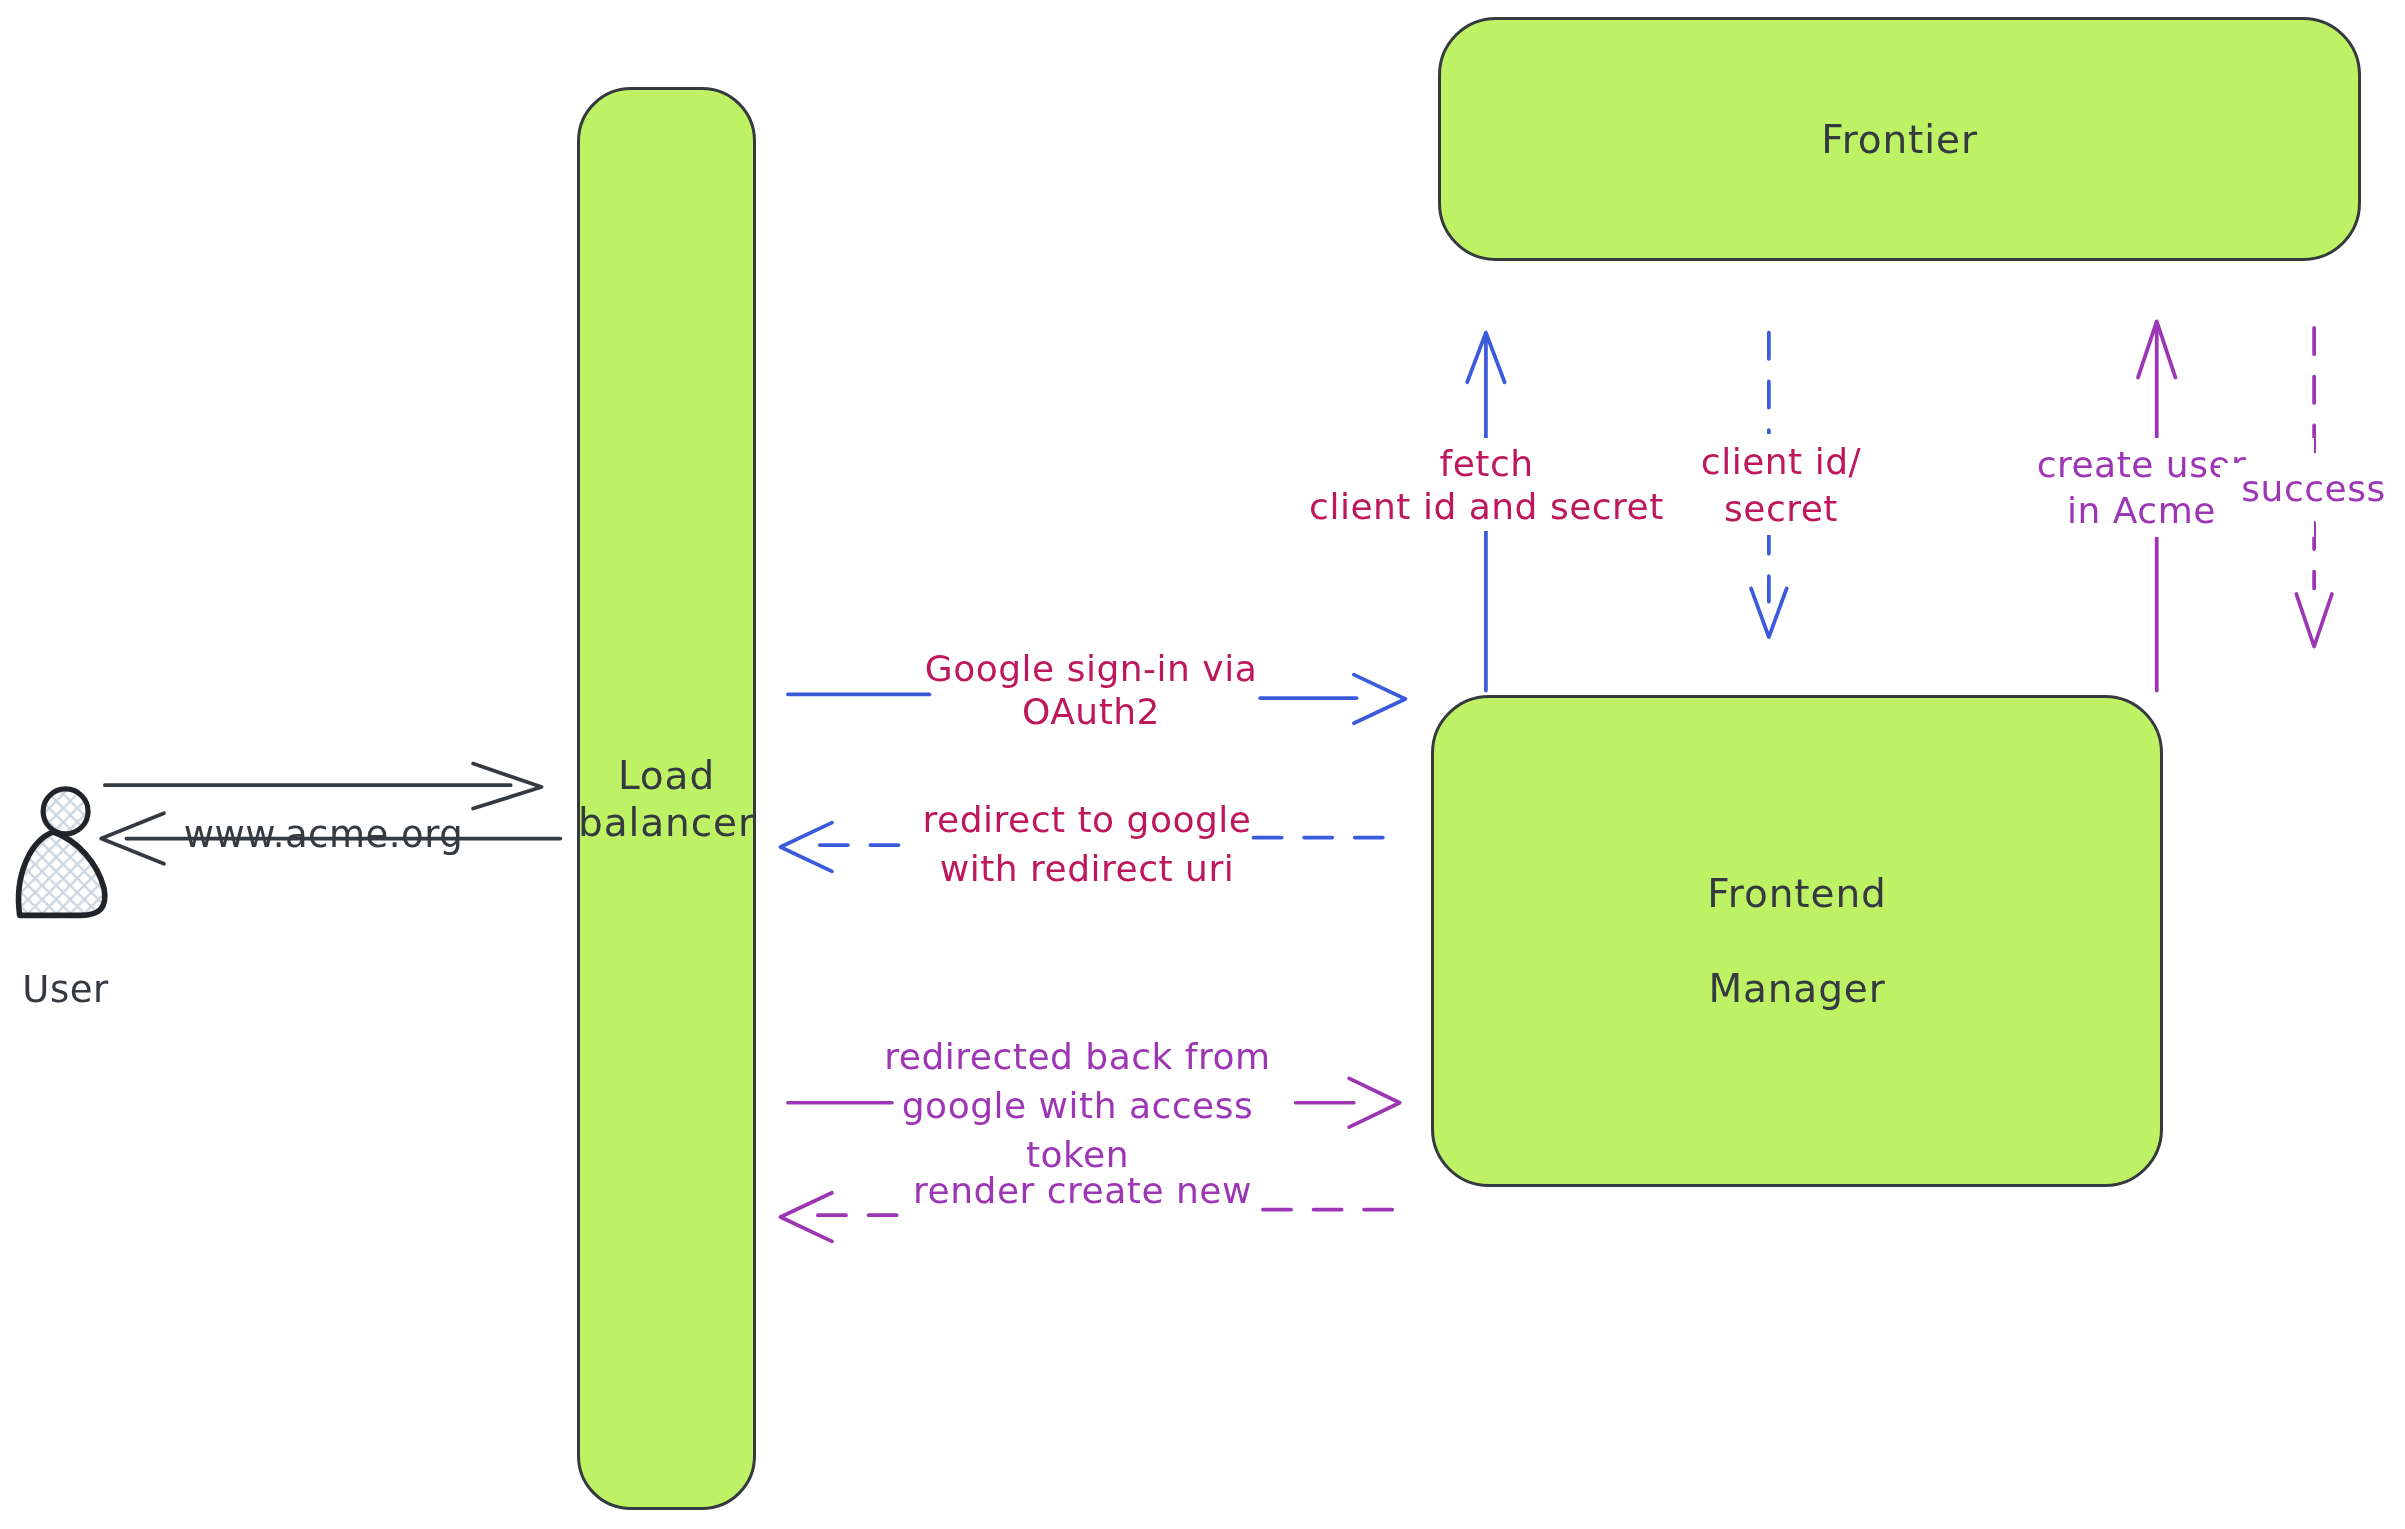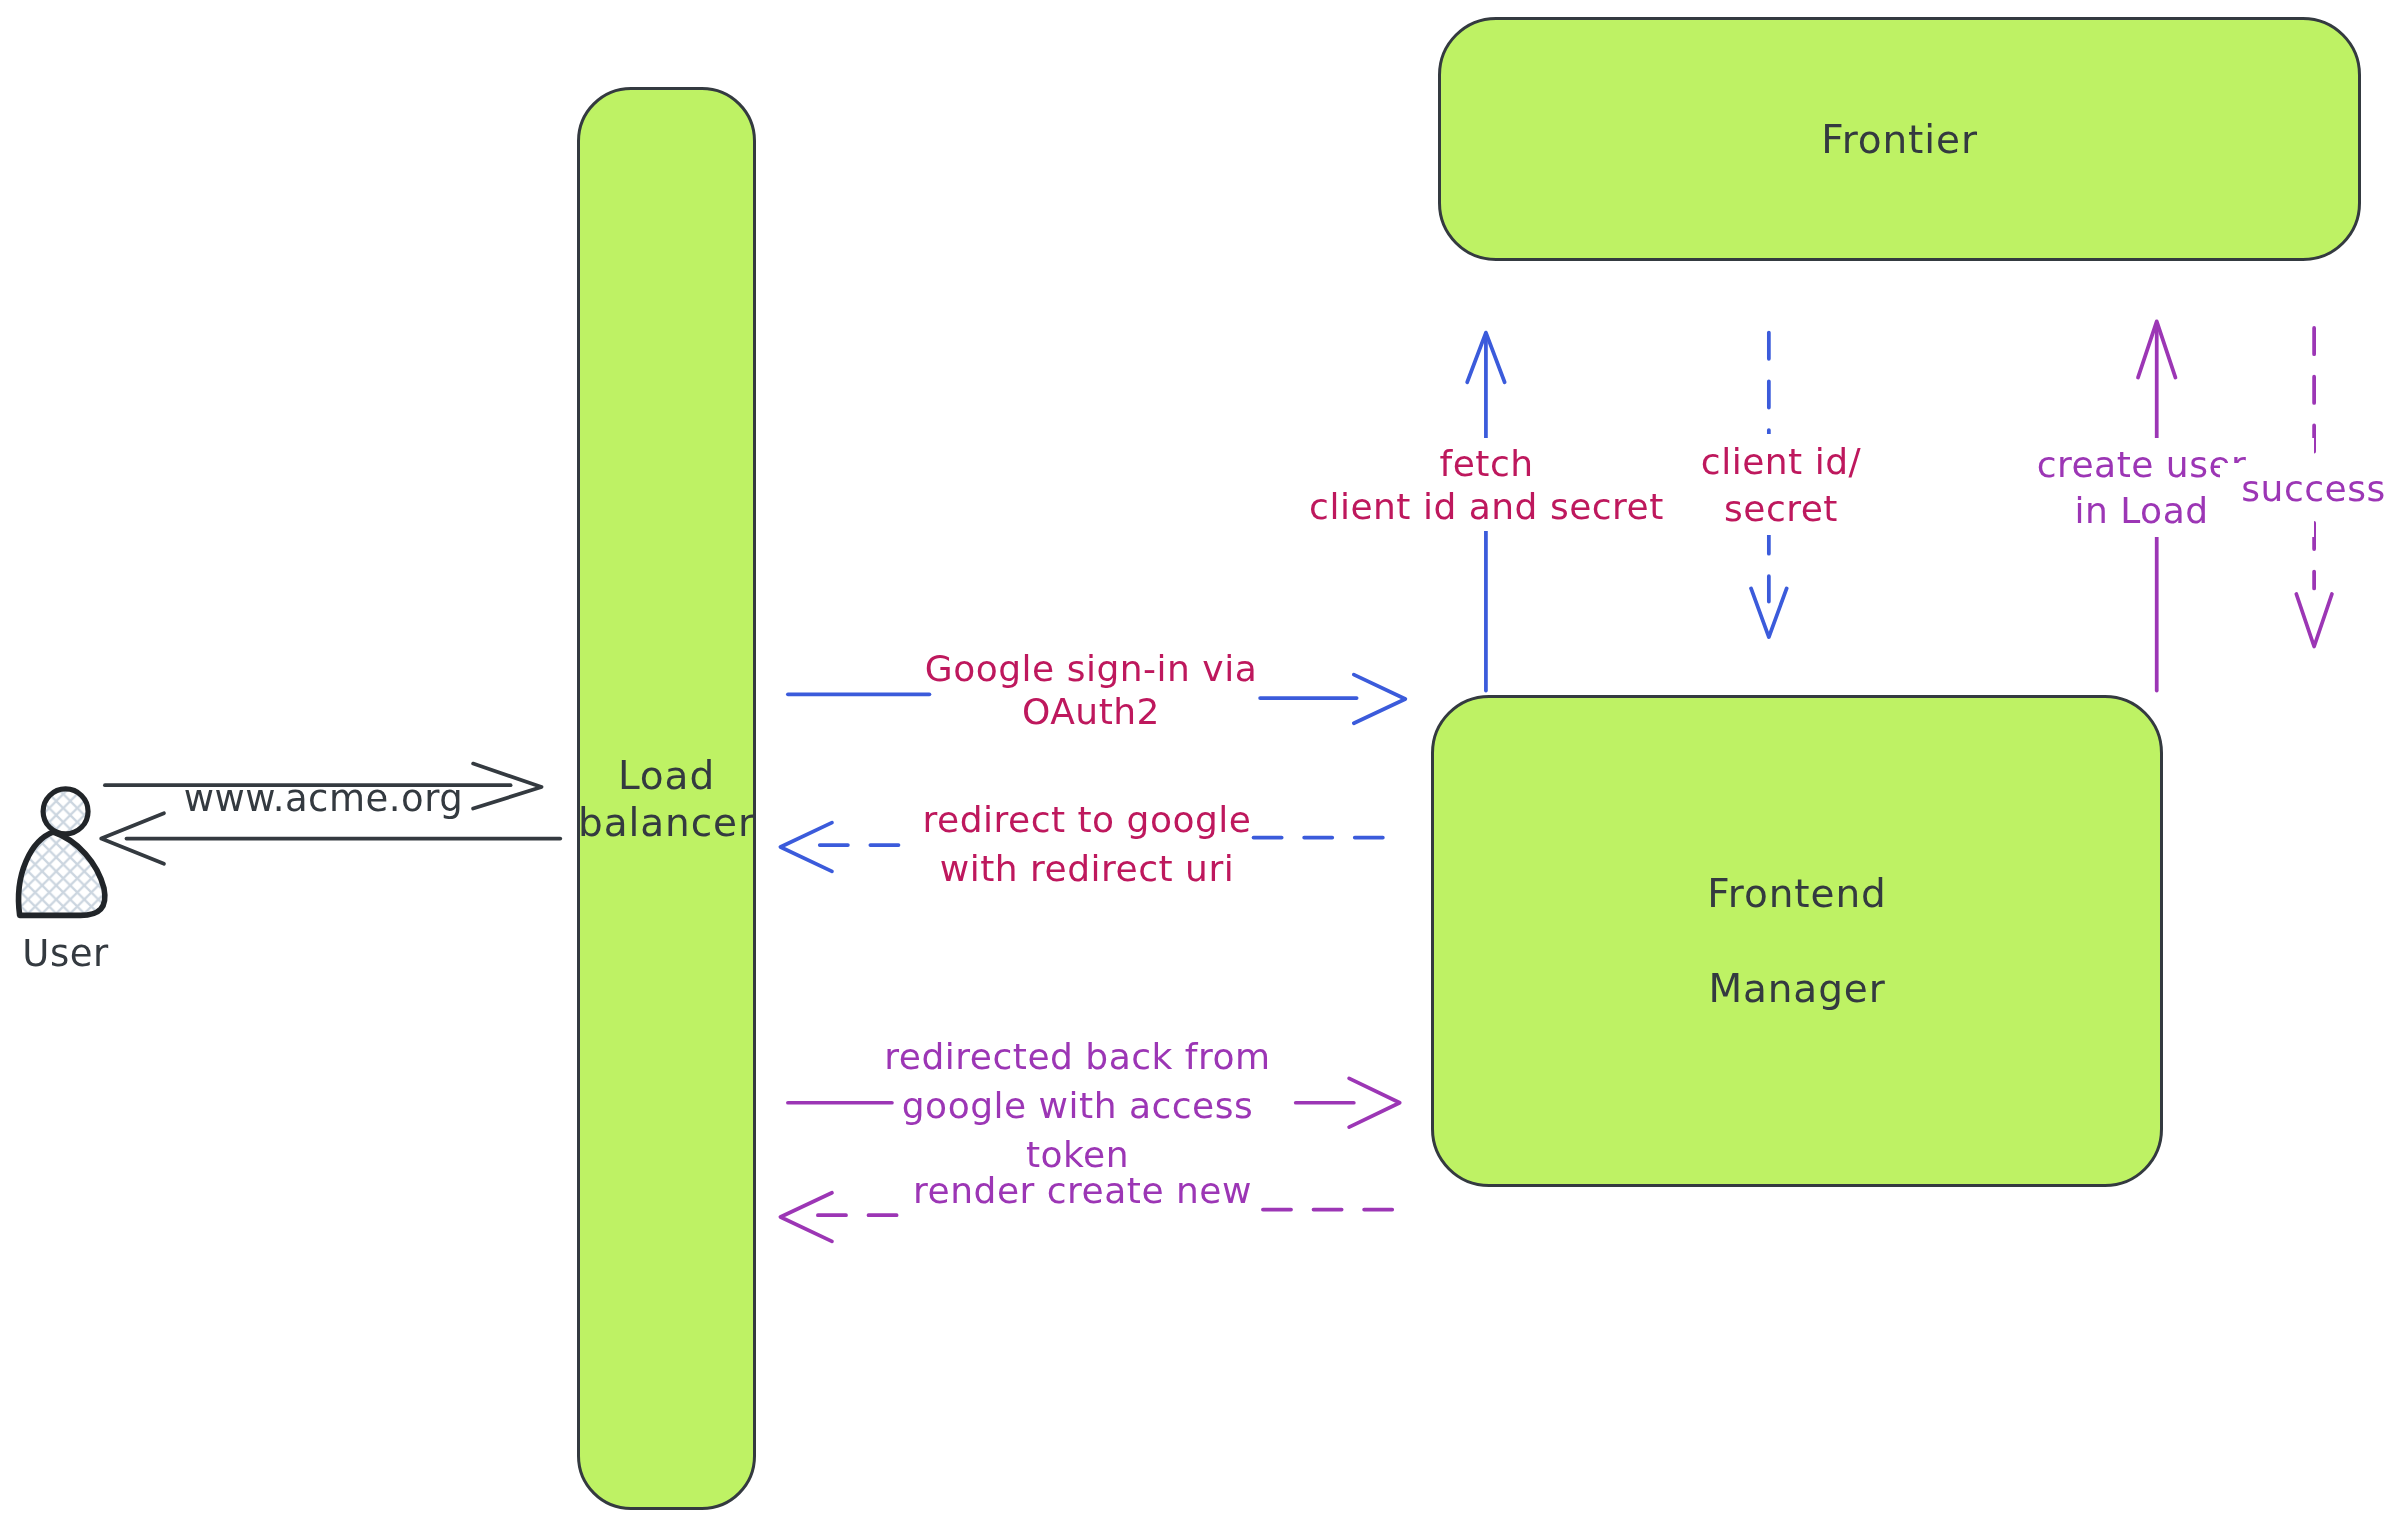--- a/index.html
+++ b/index.html
@@ -31,21 +31,21 @@
 
   .edge-label {
     position: absolute;
     text-align: center;
     z-index: 2;
     font-size: 36px;
     line-height: 43px;
     letter-spacing: 0.5px;
     white-space: nowrap;
   }
-  .c-ink    { color: #343a40; }
+  .c-ink    { color: #343a40; margin-top: 36px; }
   .c-blue   { color: #be185d; }
   .c-purple { color: #9c36b5; }
   .bg-white { background: #ffffff; padding: 3.7px 0; }
 
   .lbl-www        { left: 169px;  top: 777px;  width: 309px; font-size: 37px; }
   .lbl-google     { left: 899px;  top: 647px;  width: 384px; }
   .lbl-redirect   { left: 895px;  top: 795px;  width: 384px; line-height: 49px; }
   .lbl-redirected { left: 876px;  top: 1032px; width: 403px; line-height: 49px; }
   .lbl-render     { left: 881px;  top: 1167px; width: 403px; line-height: 48px; }
   .lbl-fetch      { left: 1299px; top: 438px;  width: 375px; }
@@ -171,21 +171,21 @@
     <div>client id and secret</div>
   </div>
 
   <div class="edge-label c-blue bg-white lbl-clientid">
     <div>client id/</div>
     <div>secret</div>
   </div>
 
   <div class="edge-label c-purple bg-white lbl-createuser">
     <div>create user</div>
-    <div>in Load</div>
+    <div>in Acme</div>
   </div>
 
   <div class="edge-label c-purple bg-white lbl-success">
     <div>success</div>
   </div>
 
   <div class="edge-label c-ink lbl-user">
     <div>User</div>
   </div>
 

